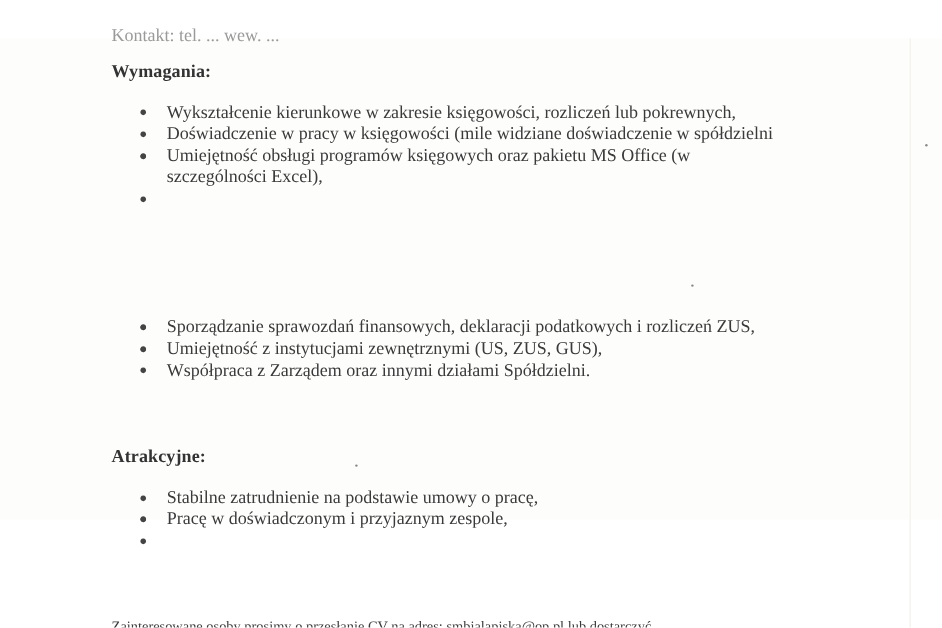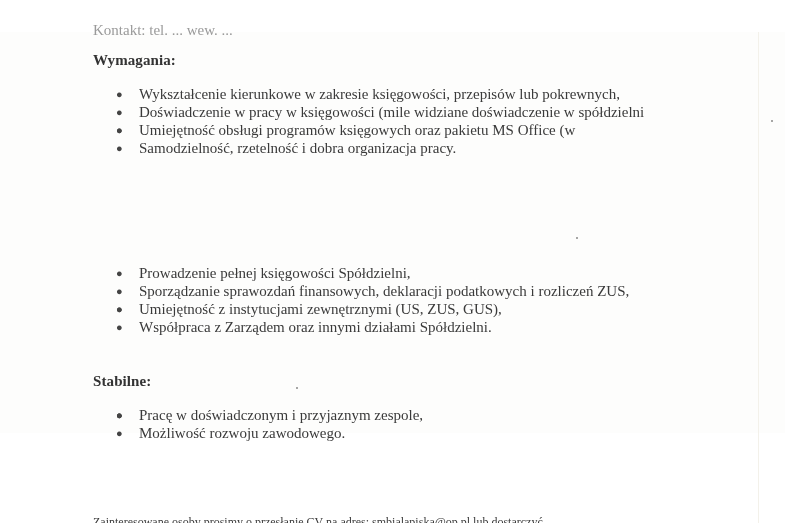--- a/index.html
+++ b/index.html
@@ -98,76 +98,75 @@
 
 <div class="page">
   <div class="fold-line"></div>
 
   <div class="cut-top">Kontakt: tel. ... wew. ...</div>
 
   <div class="heading" style="top:20px;">Wymagania:</div>
   <ul class="list" style="top:53px;">
     <li>
       <span class="bullet">●</span>
-      <span>Wykształcenie kierunkowe w zakresie księgowości, przepisów lub pokrewnych,</span>
+      <span>Wykształcenie kierunkowe w zakresie księgowości, rozliczeń lub pokrewnych,</span>
     </li>
     <li>
       <span class="bullet">●</span>
       <span class="cont">Doświadczenie w pracy w księgowości (mile widziane doświadczenie w spółdzielni</span>
     </li>
     <li>
       <span class="bullet">●</span>
     </li>
     <li>
       <span class="bullet">●</span>
       <span class="cont">Umiejętność obsługi programów księgowych oraz pakietu MS Office (w</span>
+      <span class="cont">szczególności Excel),</span>
     </li>
     <li>
       <span class="bullet">●</span>
-      <span>Samodzielność, rzetelność i dobra organizacja pracy.</span>
     </li>
   </ul>
 
   <ul class="list" style="top:232px;">
     <li>
       <span class="bullet">●</span>
-      <span>Prowadzenie pełnej księgowości Spółdzielni,</span>
     </li>
     <li>
       <span class="bullet">●</span>
       <span>Sporządzanie sprawozdań finansowych, deklaracji podatkowych i rozliczeń ZUS,</span>
     </li>
     <li>
       <span class="bullet">●</span>
     </li>
     <li>
       <span class="bullet">●</span>
       <span>Umiejętność z instytucjami zewnętrznymi (US, ZUS, GUS),</span>
     </li>
     <li>
       <span class="bullet">●</span>
       <span>Współpraca z Zarządem oraz innymi działami Spółdzielni.</span>
     </li>
   </ul>
 
-  <div class="heading" style="top:341px;">Stabilne:</div>
+  <div class="heading" style="top:341px;">Atrakcyjne:</div>
   <ul class="list" style="top:374px;">
     <li>
       <span class="bullet">●</span>
+      <span>Stabilne zatrudnienie na podstawie umowy o pracę,</span>
     </li>
     <li>
       <span class="bullet">●</span>
     </li>
     <li>
       <span class="bullet">●</span>
       <span>Pracę w doświadczonym i przyjaznym zespole,</span>
     </li>
     <li>
       <span class="bullet">●</span>
-      <span>Możliwość rozwoju zawodowego.</span>
     </li>
   </ul>
 
   <div class="para" style="top:481px;">
     <span>Zainteresowane osoby prosimy o przesłanie CV na adres: </span><a>smbialapiska@op.pl</a><span> lub dostarczyć</span>
   </div>
   <div class="para" style="top:499px;">do biura Spółdzielni</div>
   <div class="para" style="top:516px;">(w zamkniętej kopercie z dopiskiem „Księgowa – aplikacja”).</div>
 
   <span class="speck" style="left:576px; top:205px;"></span>

